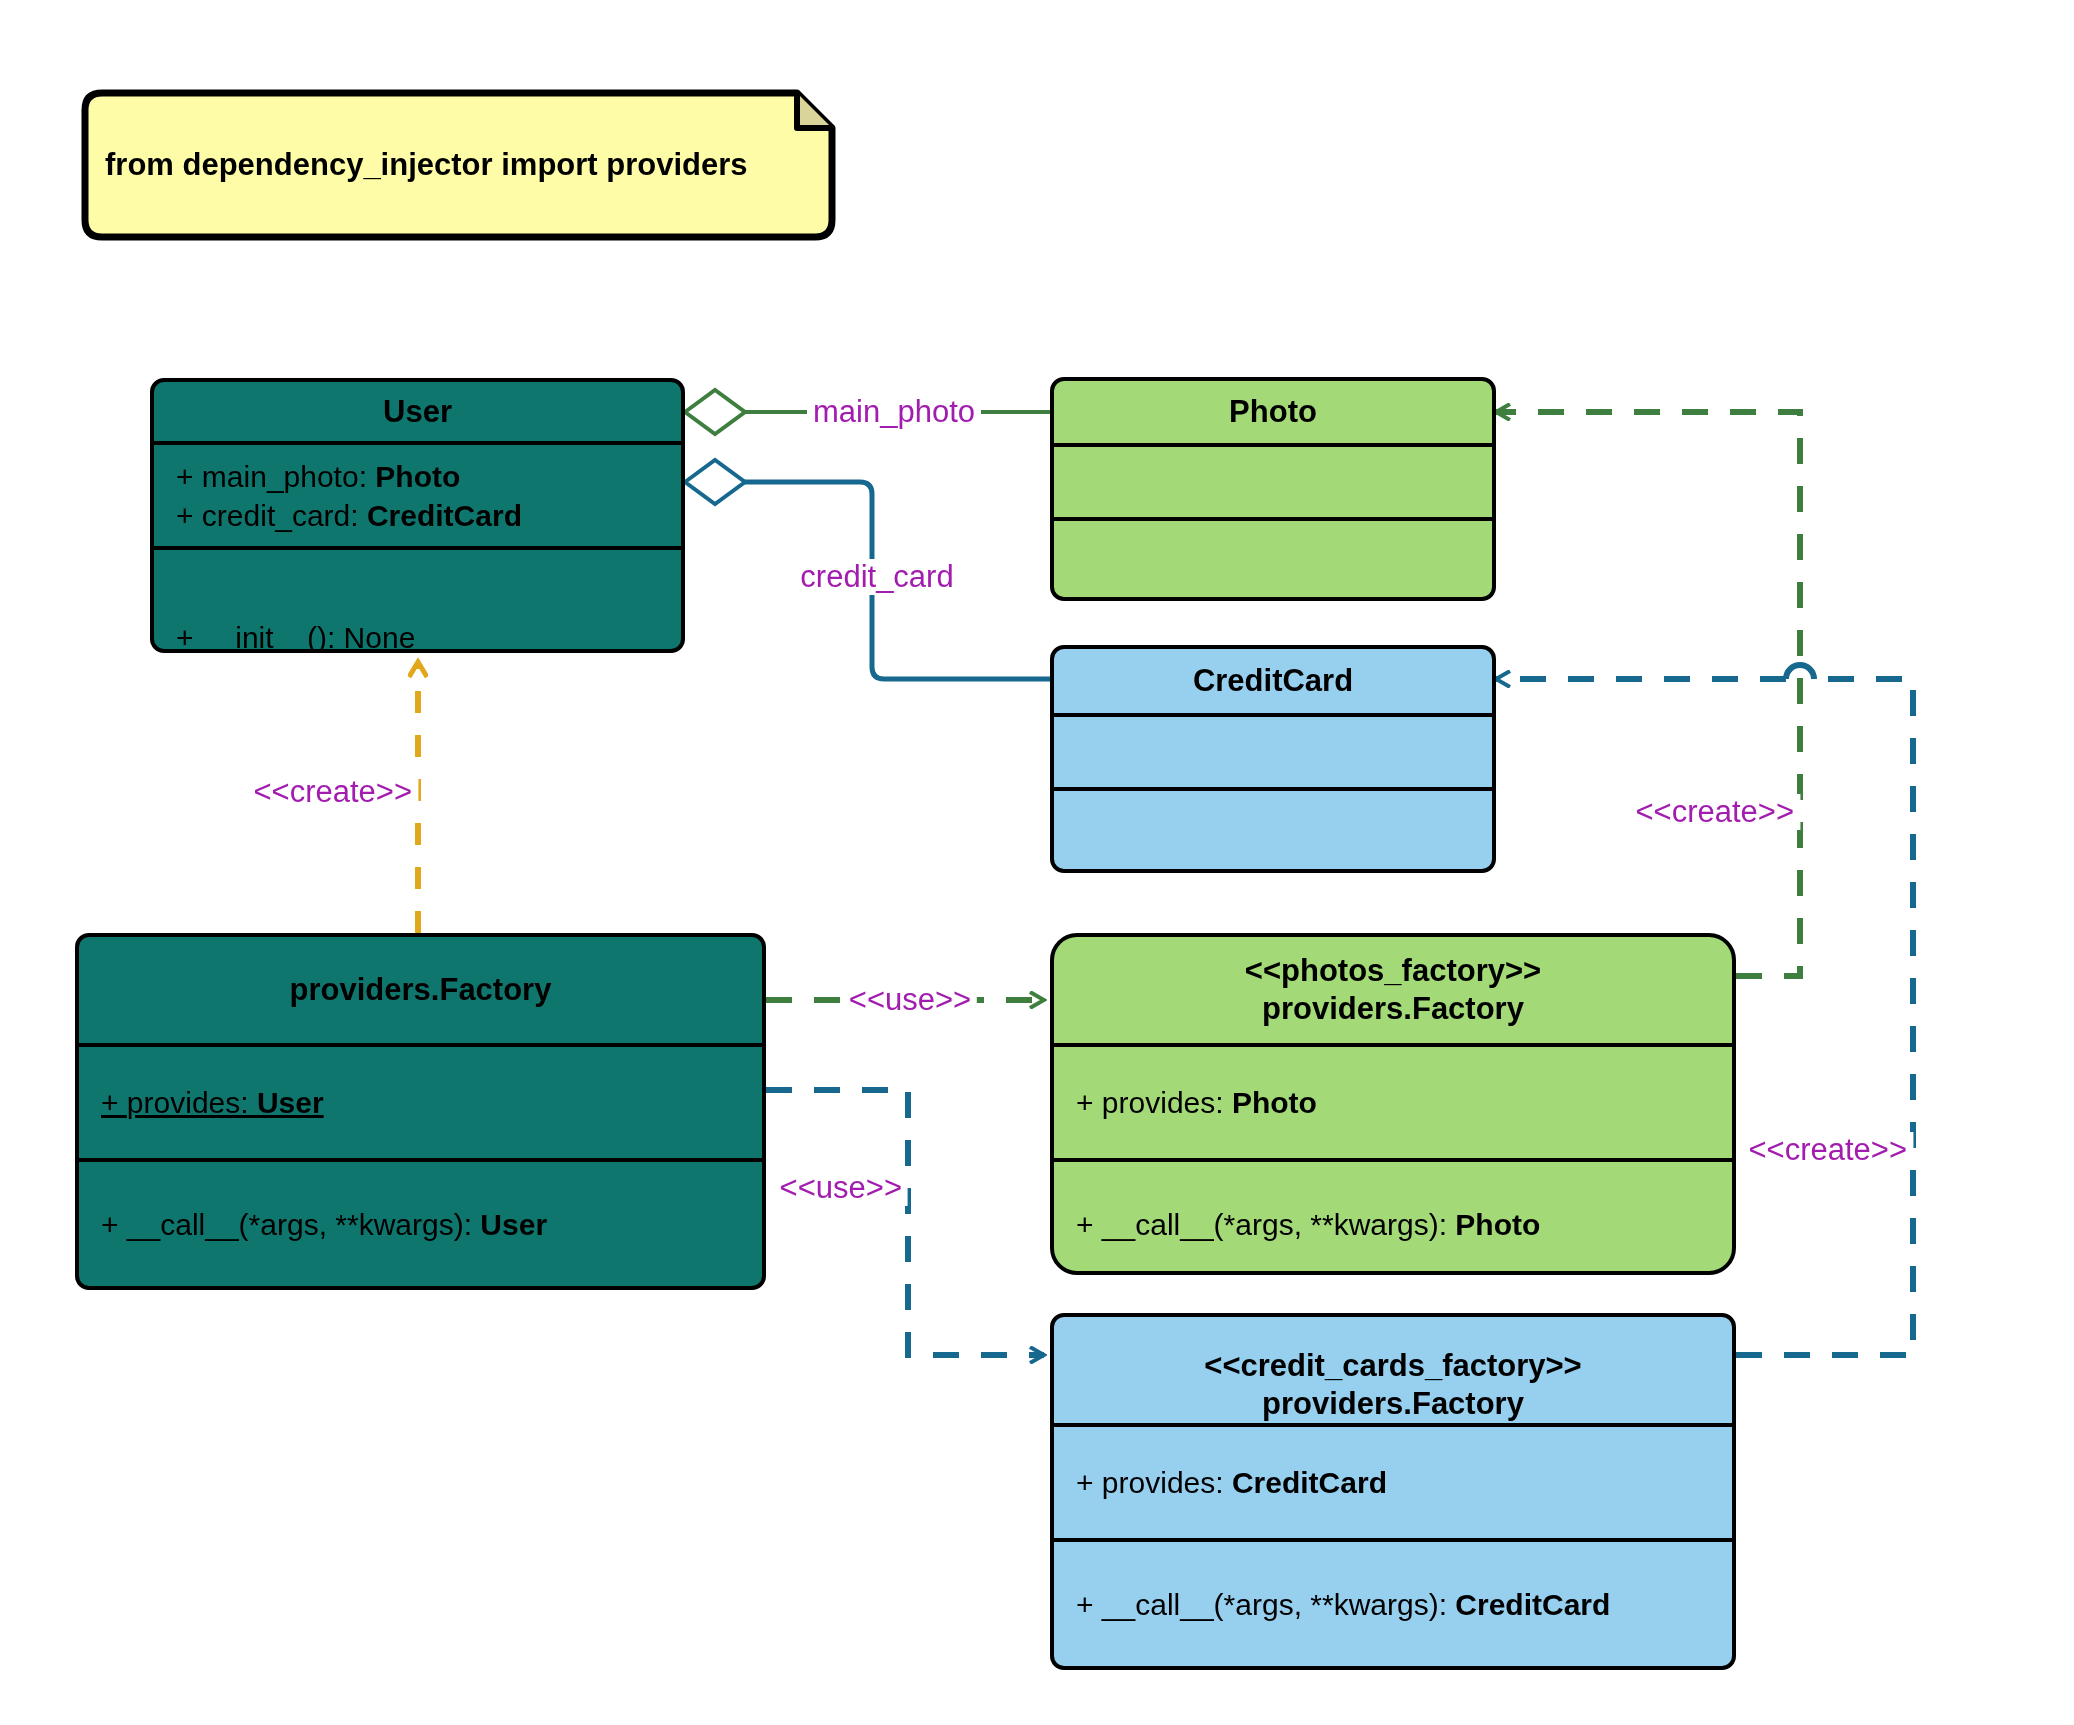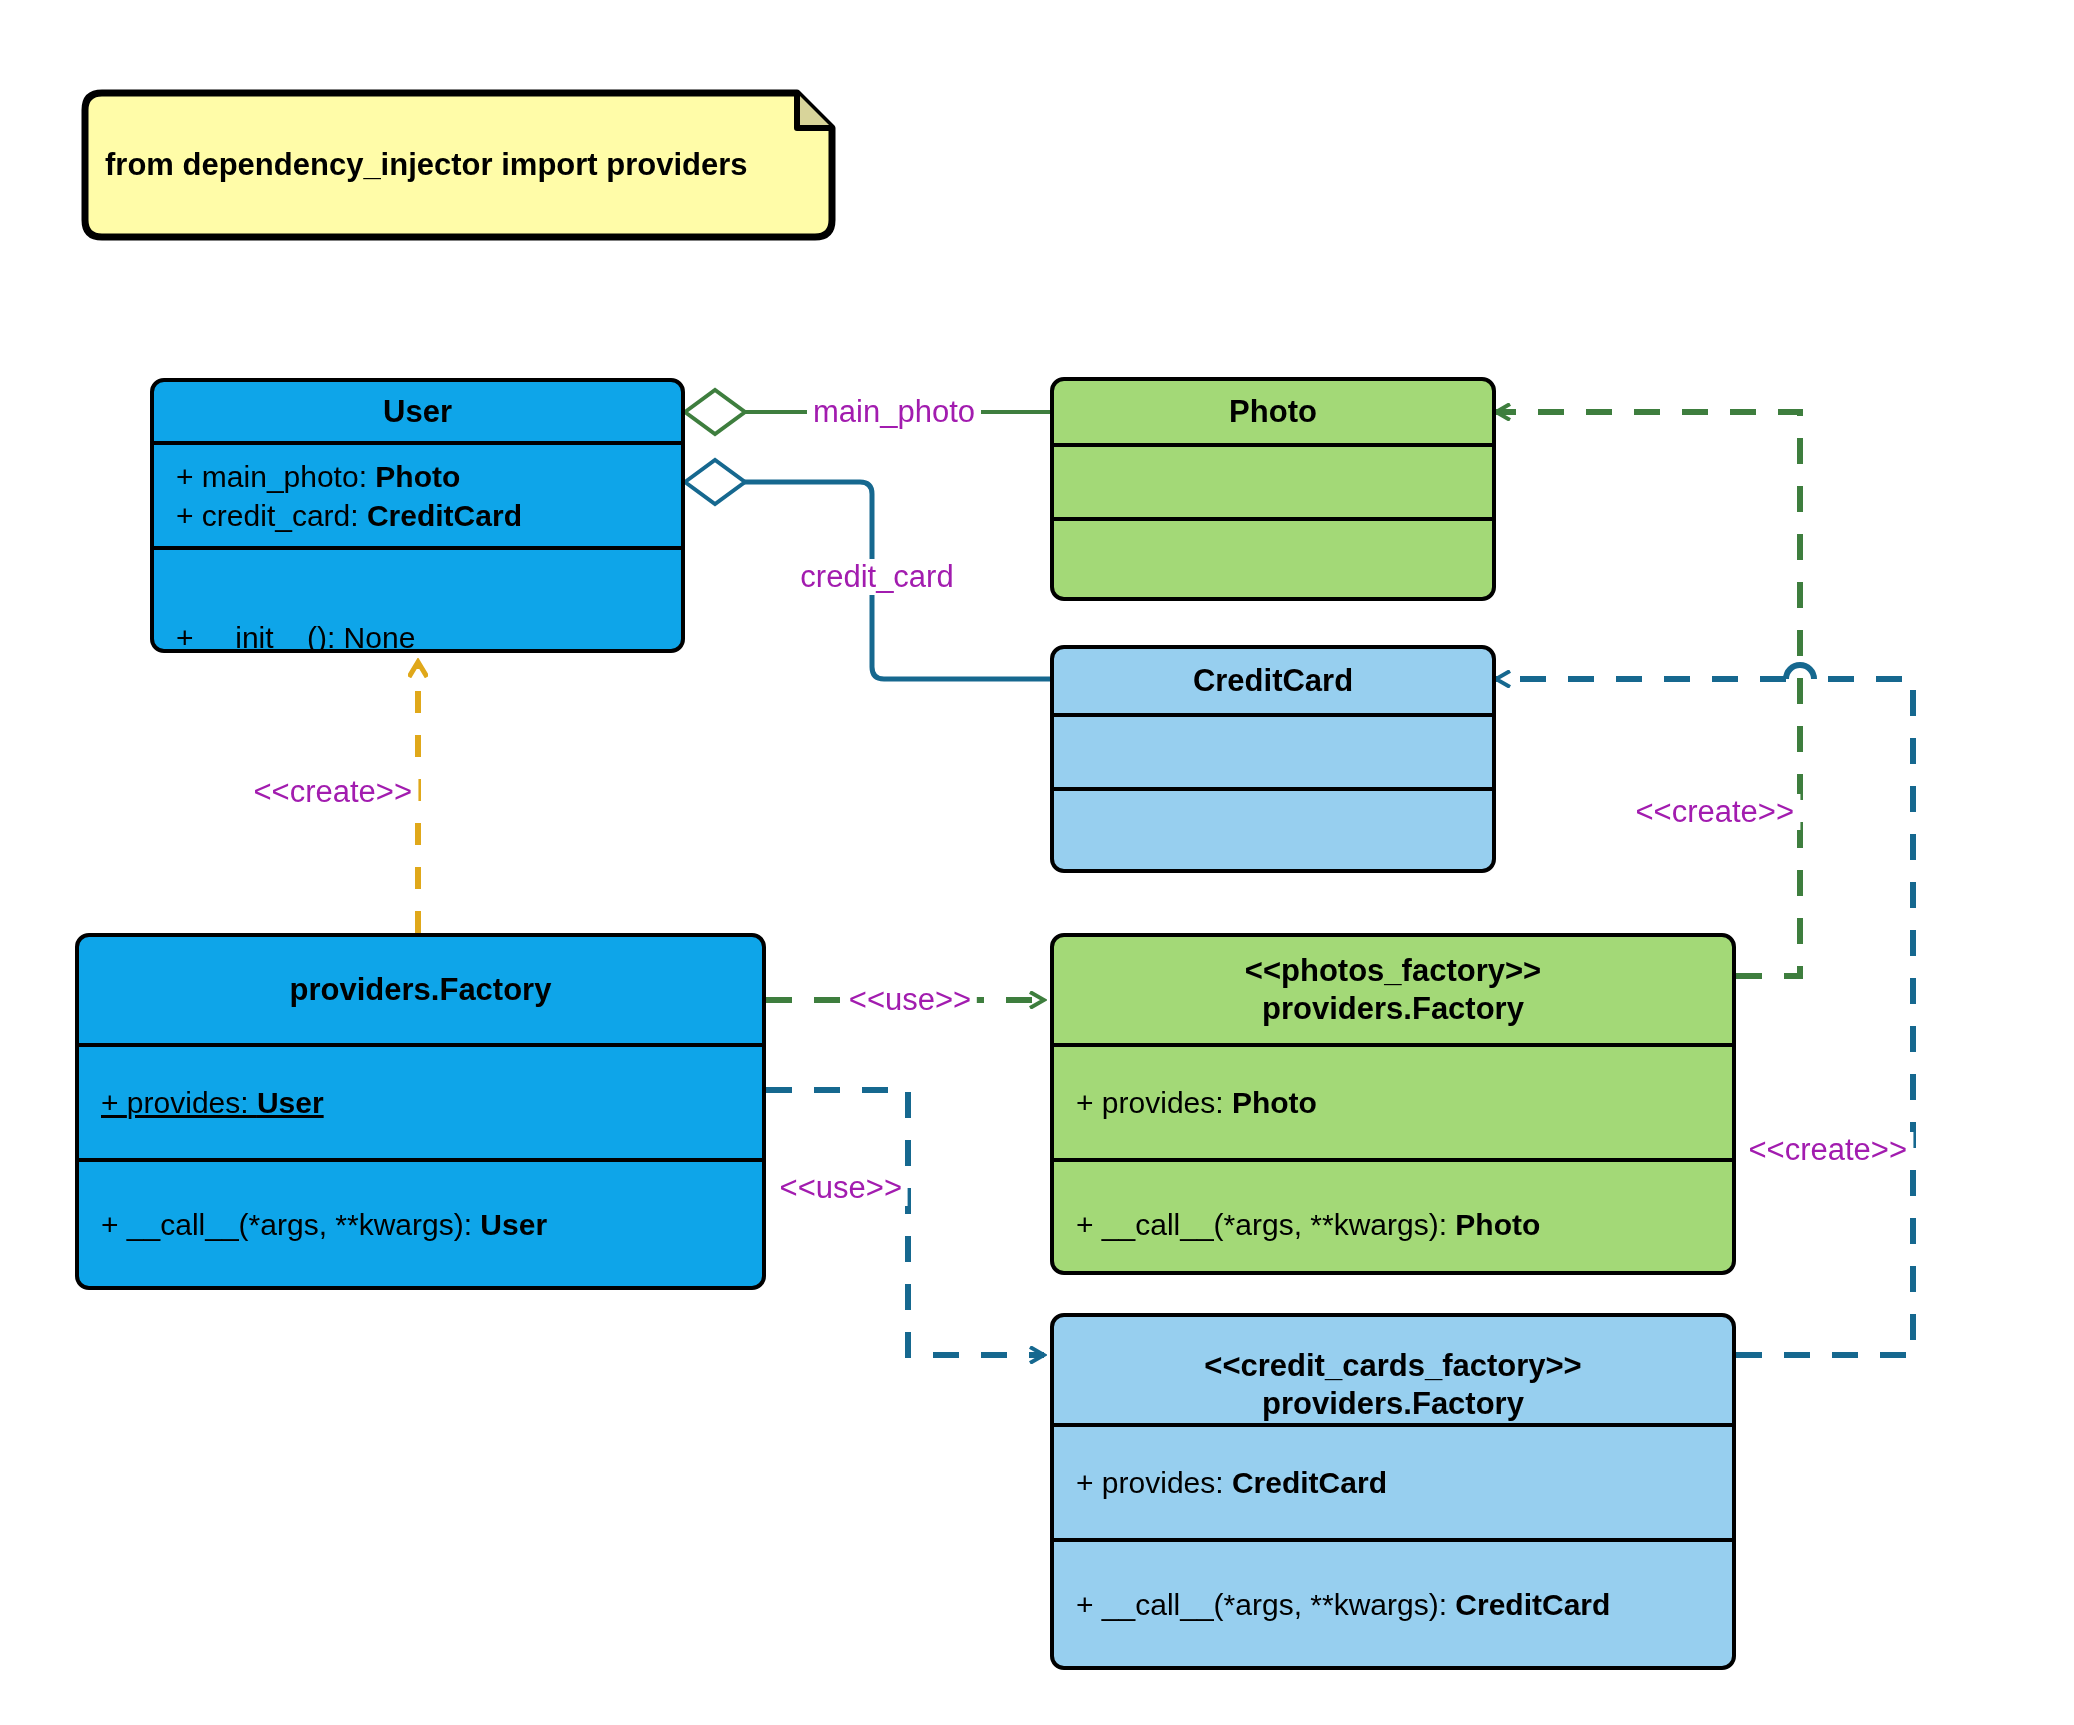--- a/index.html
+++ b/index.html
@@ -65,21 +65,21 @@
     color: #000000;
     padding: 0 22px;
     line-height: 1.3;
     white-space: nowrap;
   }
   .uml-class .member b {
     font-weight: bold;
   }
 
   
-  .fill-yellow { background: #0ea5e9; }
+  .fill-yellow { background: #0f766e; }
   .fill-green  { background: #A3D977; }
   .fill-blue   { background: #97CFEF; }
 
   
   .uml-note {
     position: absolute;
     box-sizing: border-box;
     z-index: 5;
   }
   .uml-note .note-body {
@@ -226,21 +226,21 @@
         <span>+ </span><span>provides: </span><b>User</b>
       </div>
     </div>
     <div class="sect last" style="height:124px;">
       <div class="member">
         <span>+ </span><span>__call__(*args, **kwargs): </span><b>User</b>
       </div>
     </div>
   </div>
 
-  <div class="uml-class fill-green" style="left:1050px; top:933px; width:686px; height:342px;">
+  <div class="uml-class fill-green" style="left:1050px; top:933px; width:686px; height:342px;border-radius:27px;">
     <div class="sect" style="height:110px;">
       <div class="title">
         <span class="stereo">&lt;&lt;photos_factory&gt;&gt;</span>
         <span class="base">providers.Factory</span>
       </div>
     </div>
     <div class="sect" style="height:115px;">
       <div class="member">
         <span>+ </span><span>provides: </span><b>Photo</b>
       </div>

